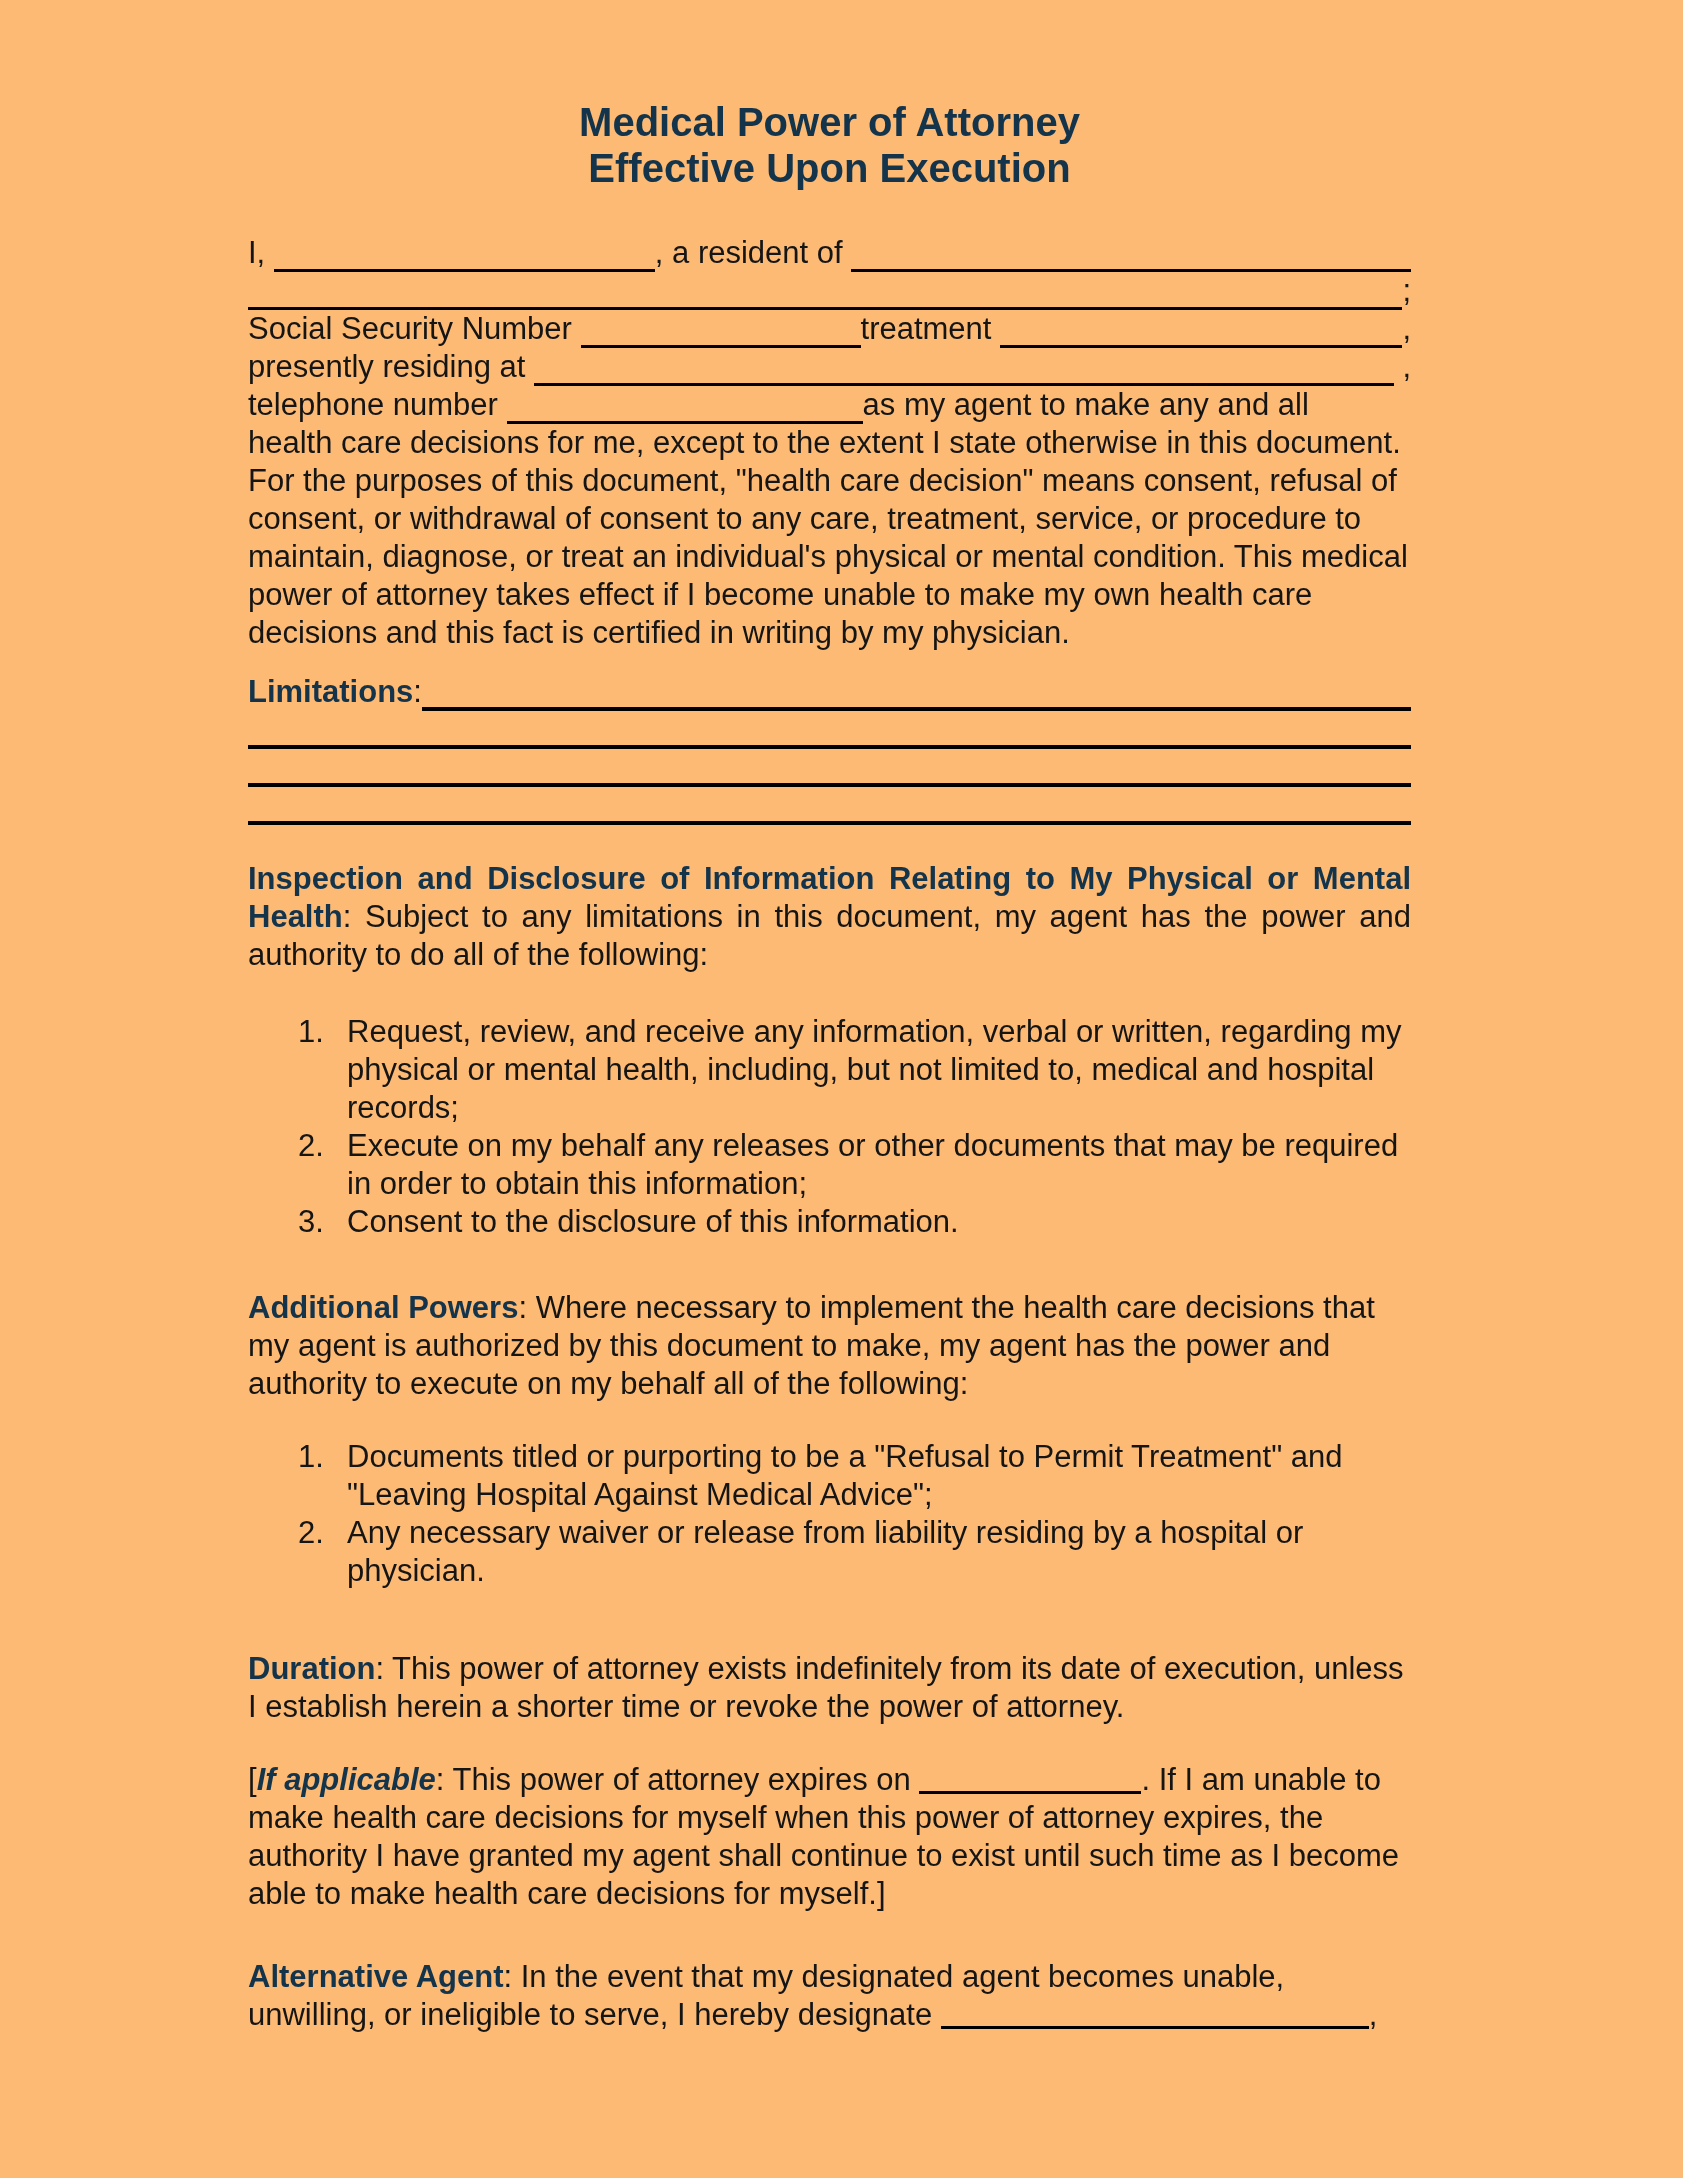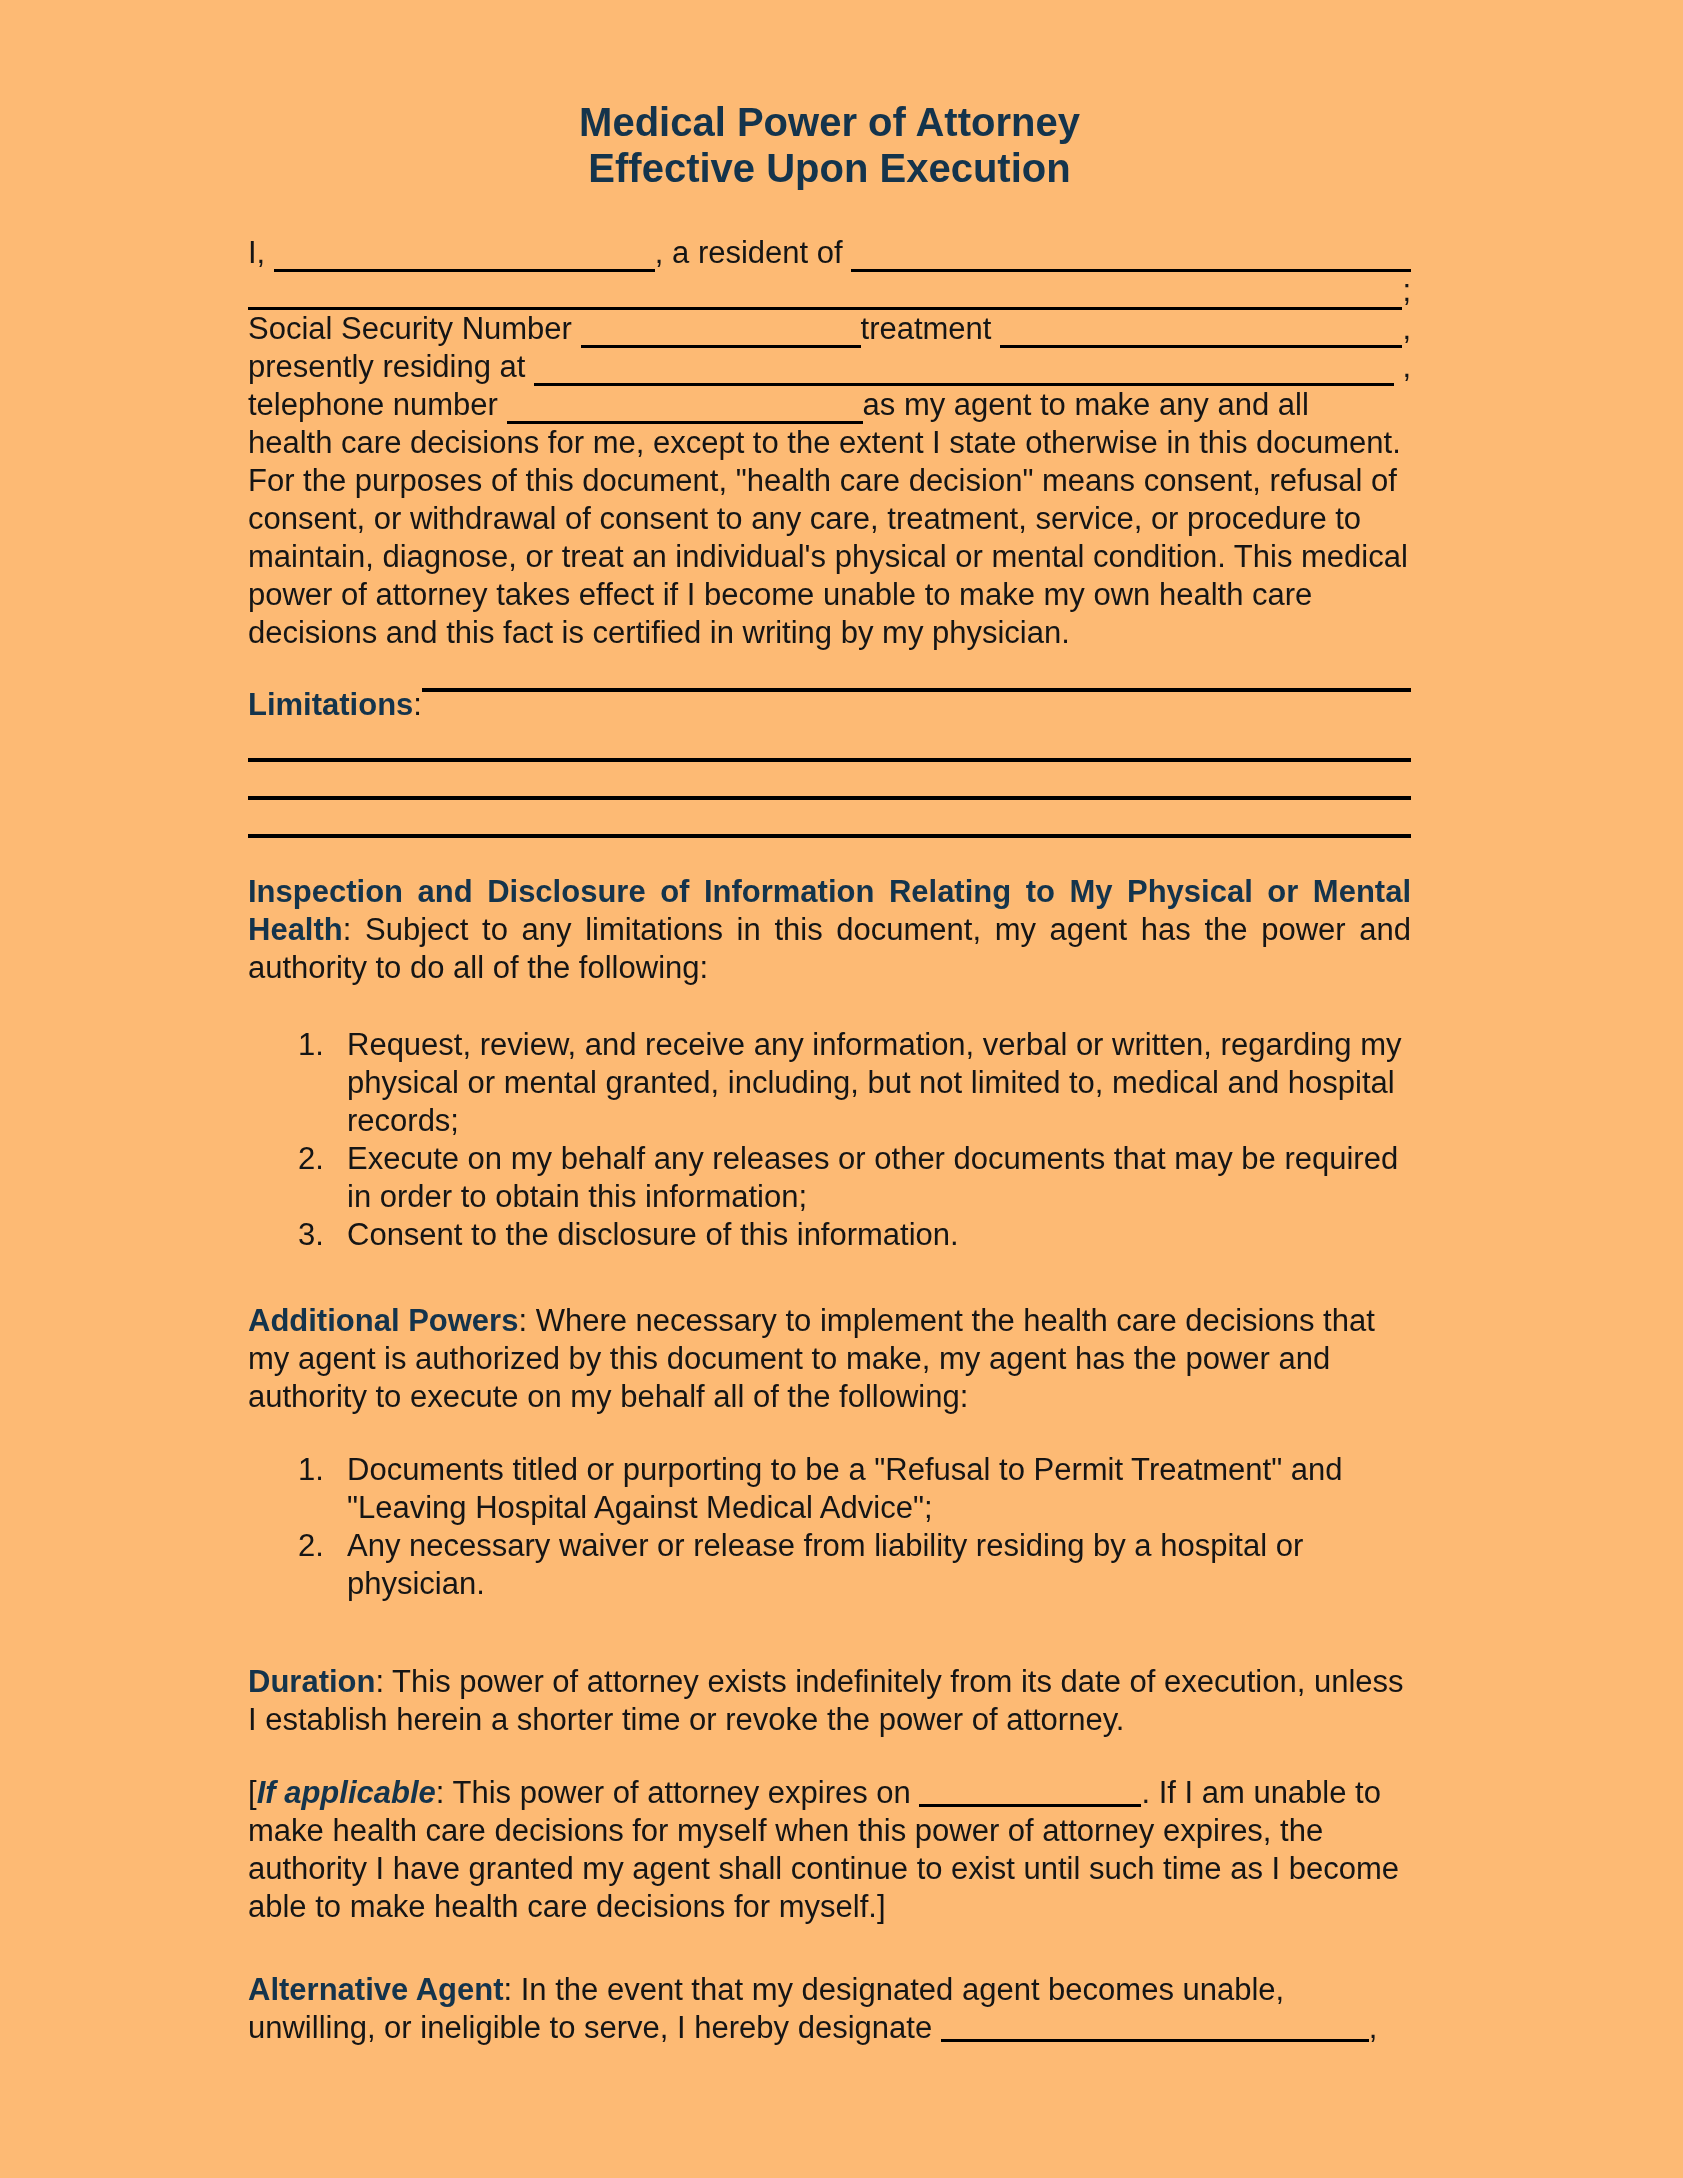--- a/index.html
+++ b/index.html
@@ -24,21 +24,21 @@
   
   .iblank { display:inline-block; border-bottom:3px solid #000; height:24px; transform:translateY(4px); }
 
   .heading { font-weight:bold; color:#14344c; }
   .heading.italic { font-style:italic; }
 
   .para { text-align:left; }
   .para.justify { text-align:justify; }
 
   
-  .lim-line { display:flex; margin-top:34px; }
+  .lim-line { display:flex; align-items:flex-end; margin-top:21px; }
   .rule { height:38px; border-bottom:4px solid #000; }
   .lim-blank { flex:1 1 auto; border-bottom:4px solid #000; height:6px; }
 
   ol.plain { list-style:none; }
   .li { display:flex; }
   .li .num { flex:0 0 49px; margin-left:50px; }
   .li .body { flex:1 1 auto; }
 
   .mt-title { margin-top:43px; }
   .mt-insp  { margin-top:35px; }
@@ -100,21 +100,21 @@
     <div class="rule"></div>
     <div class="rule"></div>
   </div>
 
   <div class="para justify mt-insp">
     <span class="heading">Inspection and Disclosure of Information Relating to My Physical or Mental Health</span><span>: Subject to any limitations in this document, my agent has the power and authority to do all of the following:</span>
   </div>
   <ol class="plain mt-list1">
     <li class="li">
       <span class="num">1.</span>
-      <span class="body">Request, review, and receive any information, verbal or written, regarding my physical or mental granted, including, but not limited to, medical and hospital records;</span>
+      <span class="body">Request, review, and receive any information, verbal or written, regarding my physical or mental health, including, but not limited to, medical and hospital records;</span>
     </li>
     <li class="li">
       <span class="num">2.</span>
       <span class="body">Execute on my behalf any releases or other documents that may be required in order to obtain this information;</span>
     </li>
     <li class="li">
       <span class="num">3.</span>
       <span class="body">Consent to the disclosure of this information.</span>
     </li>
   </ol>

